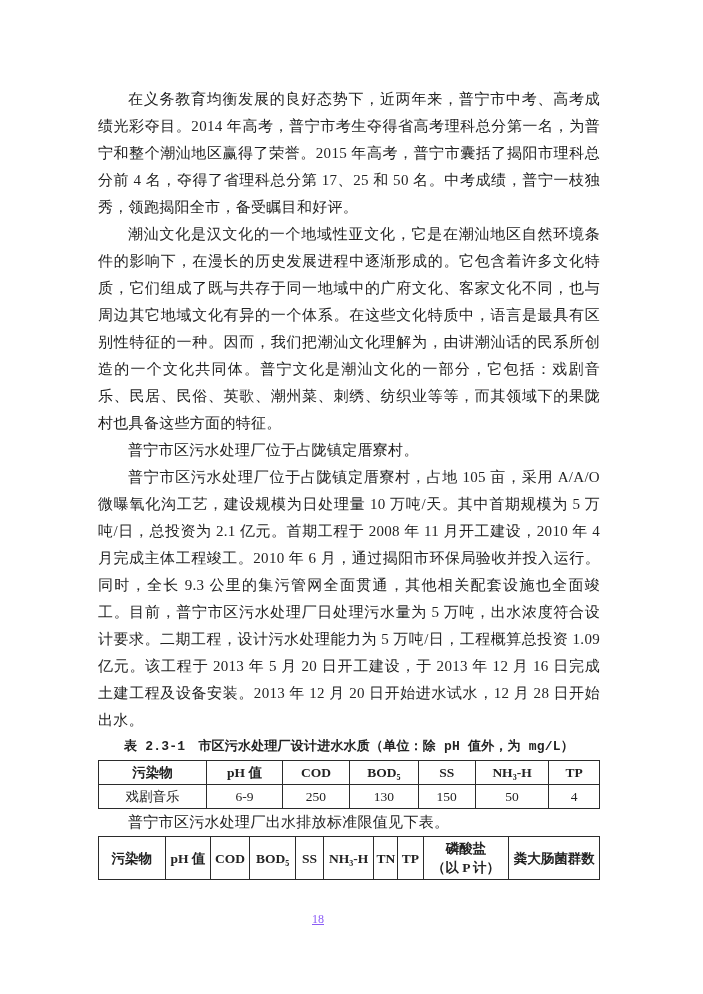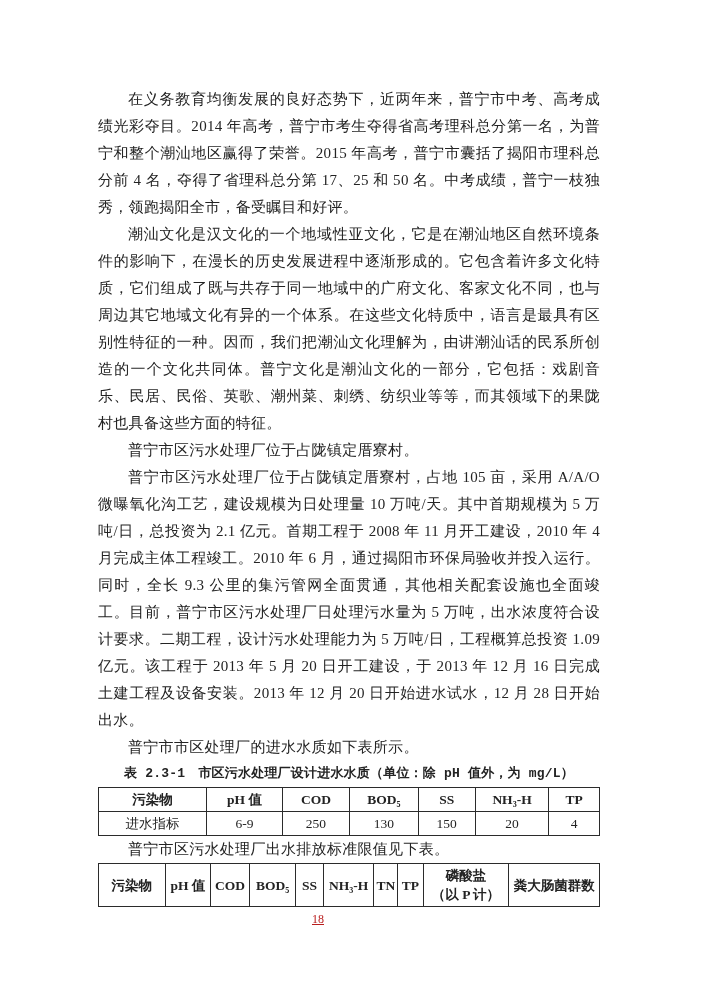--- a/index.html
+++ b/index.html
@@ -56,40 +56,39 @@
   table.doc-table th { font-weight: bold; }
   table.doc-table td { font-weight: normal; }
   td.pre, th.pre { white-space: pre-line; line-height: 16px; }
   .page-number {
     position: absolute;
     top: 912px;
     left: 0;
     width: 100%;
     text-align: center;
     font-size: 12px;
-    color: #b91c1c;
+    color: #8b5cf6;
     text-decoration: underline;
   }
 </style>
 </head>
 <body>
 
 <div class="page">
   <div class="content">
 
     <p class="body-para">在义务教育均衡发展的良好态势下，近两年来，普宁市中考、高考成绩光彩夺目。2014 年高考，普宁市考生夺得省高考理科总分第一名，为普宁和整个潮汕地区赢得了荣誉。2015 年高考，普宁市囊括了揭阳市理科总分前 4 名，夺得了省理科总分第 17、25 和 50 名。中考成绩，普宁一枝独秀，领跑揭阳全市，备受瞩目和好评。</p>
 
     <p class="body-para">潮汕文化是汉文化的一个地域性亚文化，它是在潮汕地区自然环境条件的影响下，在漫长的历史发展进程中逐渐形成的。它包含着许多文化特质，它们组成了既与共存于同一地域中的广府文化、客家文化不同，也与周边其它地域文化有异的一个体系。在这些文化特质中，语言是最具有区别性特征的一种。因而，我们把潮汕文化理解为，由讲潮汕话的民系所创造的一个文化共同体。普宁文化是潮汕文化的一部分，它包括：戏剧音乐、民居、民俗、英歌、潮州菜、刺绣、纺织业等等，而其领域下的果陇村也具备这些方面的特征。</p>
 
 
     <p class="body-para">普宁市区污水处理厂位于占陇镇定厝寮村。</p>
 
     <p class="body-para">普宁市区污水处理厂位于占陇镇定厝寮村，占地 105 亩，采用 A/A/O 微曝氧化沟工艺，建设规模为日处理量 10 万吨/天。其中首期规模为 5 万吨/日，总投资为 2.1 亿元。首期工程于 2008 年 11 月开工建设，2010 年 4 月完成主体工程竣工。2010 年 6 月，通过揭阳市环保局验收并投入运行。同时，全长 9.3 公里的集污管网全面贯通，其他相关配套设施也全面竣工。目前，普宁市区污水处理厂日处理污水量为 5 万吨，出水浓度符合设计要求。二期工程，设计污水处理能力为 5 万吨/日，工程概算总投资 1.09 亿元。该工程于 2013 年 5 月 20 日开工建设，于 2013 年 12 月 16 日完成土建工程及设备安装。2013 年 12 月 20 日开始进水试水，12 月 28 日开始出水。</p>
 
-    <p class="body-para">普宁市市区处理厂的进水水质如下表所示。</p>
 
     <div class="table-caption">表 2.3-1　市区污水处理厂设计进水水质（单位：除 pH 值外，为 mg/L）</div>
 
     <table class="doc-table">
       <colgroup>
         <col style="width:21.6%">
           <col style="width:15.1%">
           <col style="width:13.4%">
         <col style="width:13.7%">
           <col style="width:11.4%">
@@ -100,26 +99,26 @@
           <tr>
         <th>污染物</th>
         <th>pH 值</th>
         <th>COD</th>
         <th>BOD₅</th>
         <th>SS</th>
         <th>NH₃-H</th>
         <th>TP</th>
       </tr>
       <tr>
-        <td>进水指标</td>
+        <td>戏剧音乐</td>
         <td>6-9</td>
         <td>250</td>
         <td>130</td>
         <td>150</td>
-        <td>20</td>
+        <td>50</td>
         <td>4</td>
       </tr>
     </tbody>
       </table>
 
     <p class="body-para">普宁市区污水处理厂出水排放标准限值见下表。</p>
 
 
     <table class="doc-table">
       <colgroup>

